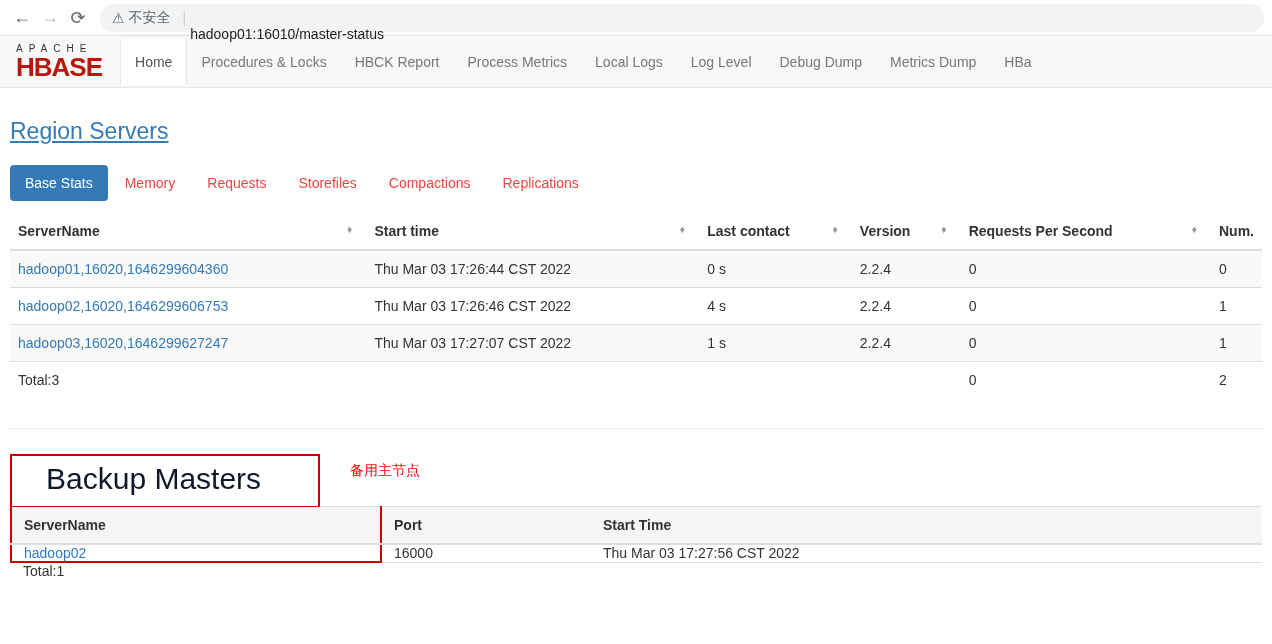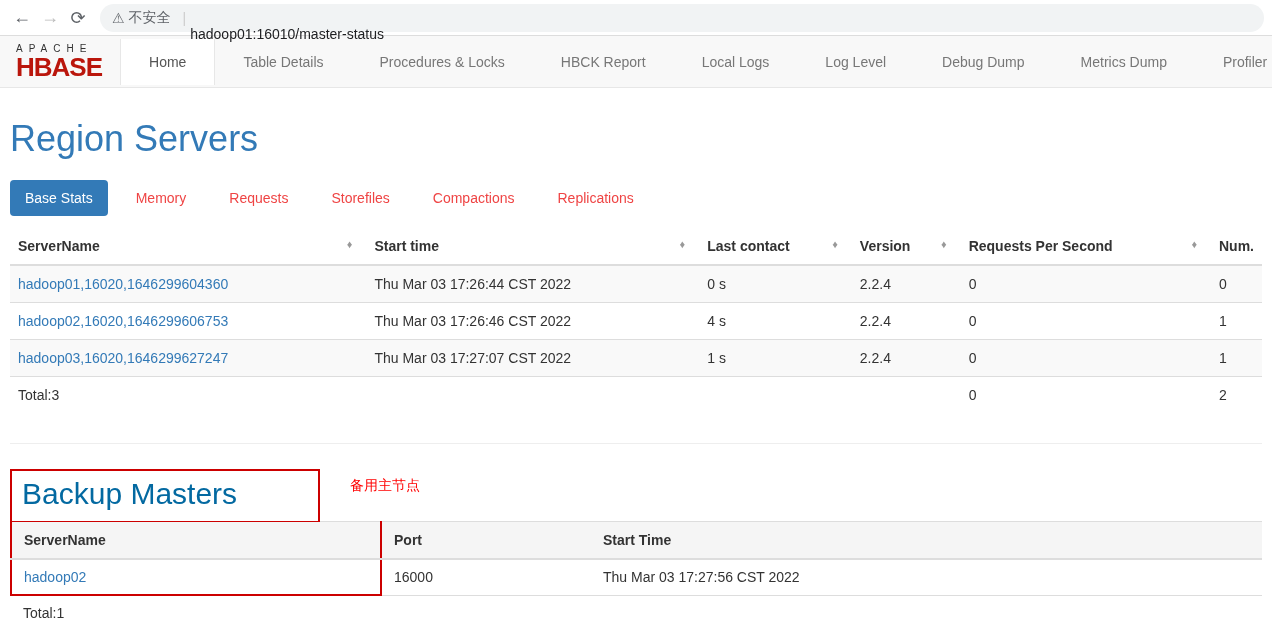--- a/index.html
+++ b/index.html
@@ -10,51 +10,51 @@
 .browser-btn { width: 28px; height: 28px; display: flex; align-items: center; justify-content: center; color: #5f6368; cursor: pointer; font-size: 18px; }
 .url-box { flex: 1; height: 28px; background: #f1f3f4; border-radius: 14px; display: flex; align-items: center; padding: 0 12px; margin-left: 8px; color: #5f6368; font-size: 14px; }
 .url-warn { margin-right: 8px; display: flex; align-items: center; gap: 4px; }
 .url-text { color: #202124; margin-top: 33px; }
 
 
 .navbar { background: #f8f8f8; border-bottom: 1px solid #e7e7e7; height: 52px; display: flex; align-items: center; padding: 0 8px; }
 .logo { height: 36px; display: flex; flex-direction: column; justify-content: center; margin-right: 10px; padding: 0 8px; }
 .logo-top { font-size: 10px; font-weight: normal; letter-spacing: 6px; color: #333; line-height: 1; }
 .logo-bottom { font-size: 26px; font-weight: 900; color: #ba160c; line-height: 1; letter-spacing: -1px; }
-.nav-item { padding: 15px 28px; color: #777; cursor: pointer; white-space: nowrap; text-align: right; }
+.nav-item { padding: 15px 14px; color: #777; cursor: pointer; white-space: nowrap; text-align: right; }
 .nav-item.active { background: #fff; color: #555; border-left: 1px solid #e7e7e7; border-right: 1px solid #e7e7e7; }
 
 
 .container { padding: 0 10px; }
-h1.region { font-size: 36px; font-weight: 500; color: #337ab7; margin: 30px 0 20px; }
+h1.region { font-size: 23px; font-weight: 500; color: #337ab7; margin: 30px 0 20px; text-decoration: underline; }
 
 
-.tabs { display: flex; gap: 13px; margin-bottom: 12px; align-items: center; }
+.tabs { display: flex; gap: 2px; margin-bottom: 12px; align-items: center; }
 .tab { padding: 10px 15px; color: #ef4444; cursor: pointer; border-radius: 4px; }
 .tab.active { background: #337ab7; color: #fff; }
 
 
 table { width: 100%; border-collapse: collapse; margin-bottom: 20px; }
 th { text-align: left; padding: 10px 8px; border-bottom: 2px solid #ddd; font-weight: 700; position: relative; }
 th .sort { float: right; color: #999; font-size: 11px; margin-right: 6px; }
 td { padding: 10px 8px; border-top: 1px solid #ddd; }
 tr.striped:nth-child(odd) td { background: #f9f9f9; }
 .link { color: #337ab7; cursor: pointer; }
 
 hr.sep { border: none; border-top: 1px solid #eee; margin: 30px 0 25px; }
 
 
 .backup-wrap { display: flex; align-items: flex-start; gap: 30px; }
 .backup-box { border: 2px solid #c00; padding: 0; }
-h2.backup { font-size: 30px; font-weight: 500; color: #0369a1; padding: 6px 10px 10px; }
+h2.backup { font-size: 30px; font-weight: 500; color: #0f172a; padding: 6px 10px 10px; margin-left: 24px; }
 .annot { color: #f00; font-size: 14px; margin-top: 8px; }
 
 .backup-table { width: 100%; }
 .backup-table th { background: #f5f5f5; border-top: 1px solid #ddd; padding: 10px 12px; }
-.backup-table td { padding: 9px 12px; border-radius: 10px; }
+.backup-table td { padding: 0 12px; border-radius: 10px; }
 .col-sn { width: 370px; }
 .col-port { width: 210px; }
 </style>
 </head>
 <body>
 
 <div class="browser-bar">
   <div class="browser-btn">←</div>
   <div class="browser-btn" style="color:#bbb">→</div>
   <div class="browser-btn">⟳</div>
@@ -68,28 +68,27 @@
   </div>
 </div>
 
 <div class="navbar">
   <div class="logo">
     <div class="logo-top">APACHE</div>
     <div class="logo-bottom">HBASE</div>
   </div>
   <div id="nav-items" style="display: flex;">
       <div class="nav-item active">Home</div>
-      <div class="nav-item">Table Details</div>
       <div class="nav-item">Procedures &amp; Locks</div>
       <div class="nav-item">HBCK Report</div>
+      <div class="nav-item">Process Metrics</div>
       <div class="nav-item">Local Logs</div>
       <div class="nav-item">Log Level</div>
       <div class="nav-item">Debug Dump</div>
       <div class="nav-item">Metrics Dump</div>
-      <div class="nav-item">Profiler</div>
       <div class="nav-item">HBa</div>
     </div>
 </div>
 
 <div class="container">
   <h1 class="region">Region Servers</h1>
 
   <div class="tabs" id="rs-tabs">
       <div class="tab active">Base Stats</div>
       <div class="tab">Memory</div>

